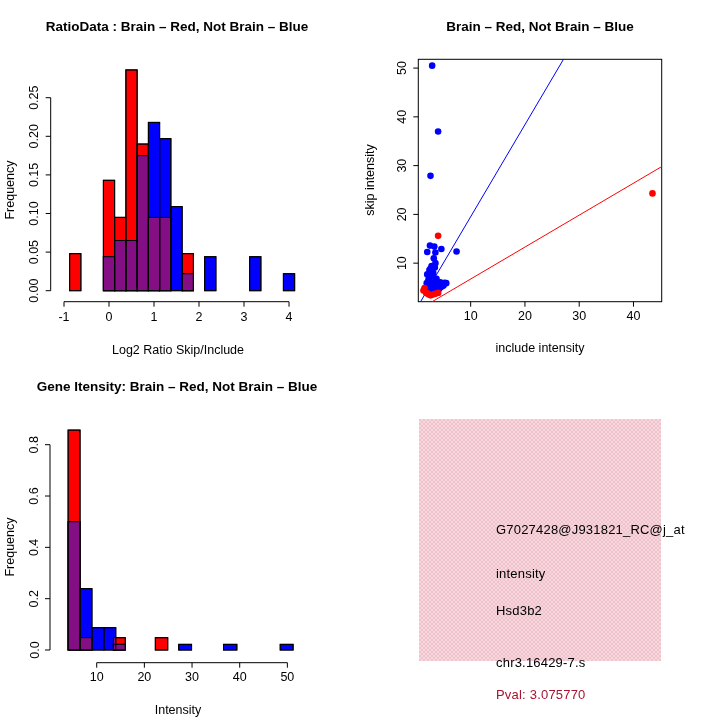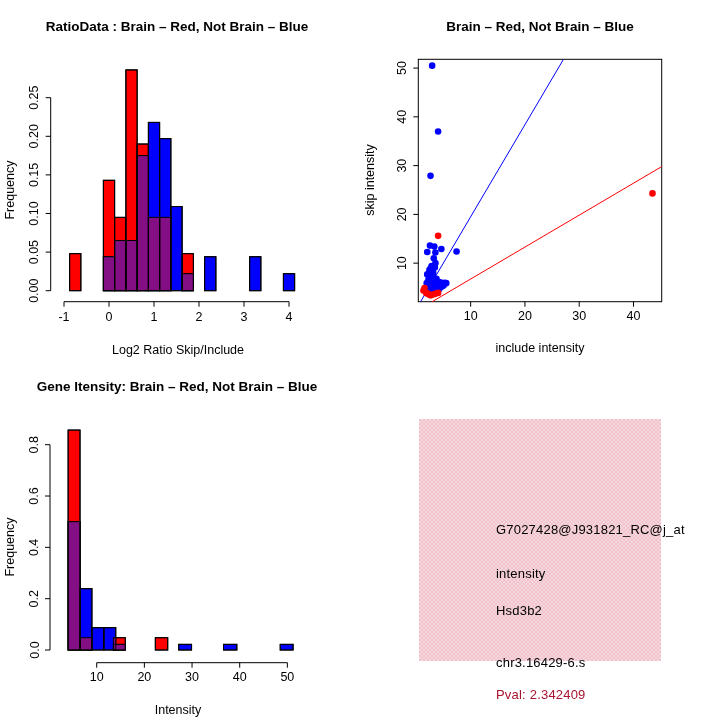--- a/index.html
+++ b/index.html
@@ -264,18 +264,18 @@
         <text x="178" y="354" text-anchor="middle" font-size="12.5" font-family="&quot;Liberation Sans&quot;, sans-serif" fill="#000">Intensity</text>
         <text x="14" y="187" text-anchor="middle" font-size="12.5" font-family="&quot;Liberation Sans&quot;, sans-serif" fill="#000" transform="rotate(-90 14 187)">Frequency</text>
       </svg>
   </div>
 
   <div class="panel" id="panel-info">
     <div class="info-box" id="info-box" style="background: repeating-conic-gradient(rgb(246, 215, 221) 0%, rgb(246, 215, 221) 25%, rgb(239, 194, 204) 0%, rgb(239, 194, 204) 50%) 0px 0px / 4px 4px;">
       <div class="info-line" style="top:103px">G7027428@J931821_RC@j_at</div>
       <div class="info-line" style="top:147px">intensity</div>
       <div class="info-line" style="top:184px">Hsd3b2</div>
-      <div class="info-line" style="top:236px">chr3.16429-6.s</div>
-      <div class="info-line" id="pval-line" style="top: 268px; color: rgb(168, 20, 48);">Pval: 2.342409</div>
+      <div class="info-line" style="top:236px">chr3.16429-7.s</div>
+      <div class="info-line" id="pval-line" style="top: 268px; color: rgb(168, 20, 48);">Pval: 3.075770</div>
     </div>
   </div>
 
 </div>
 
 </body></html>

